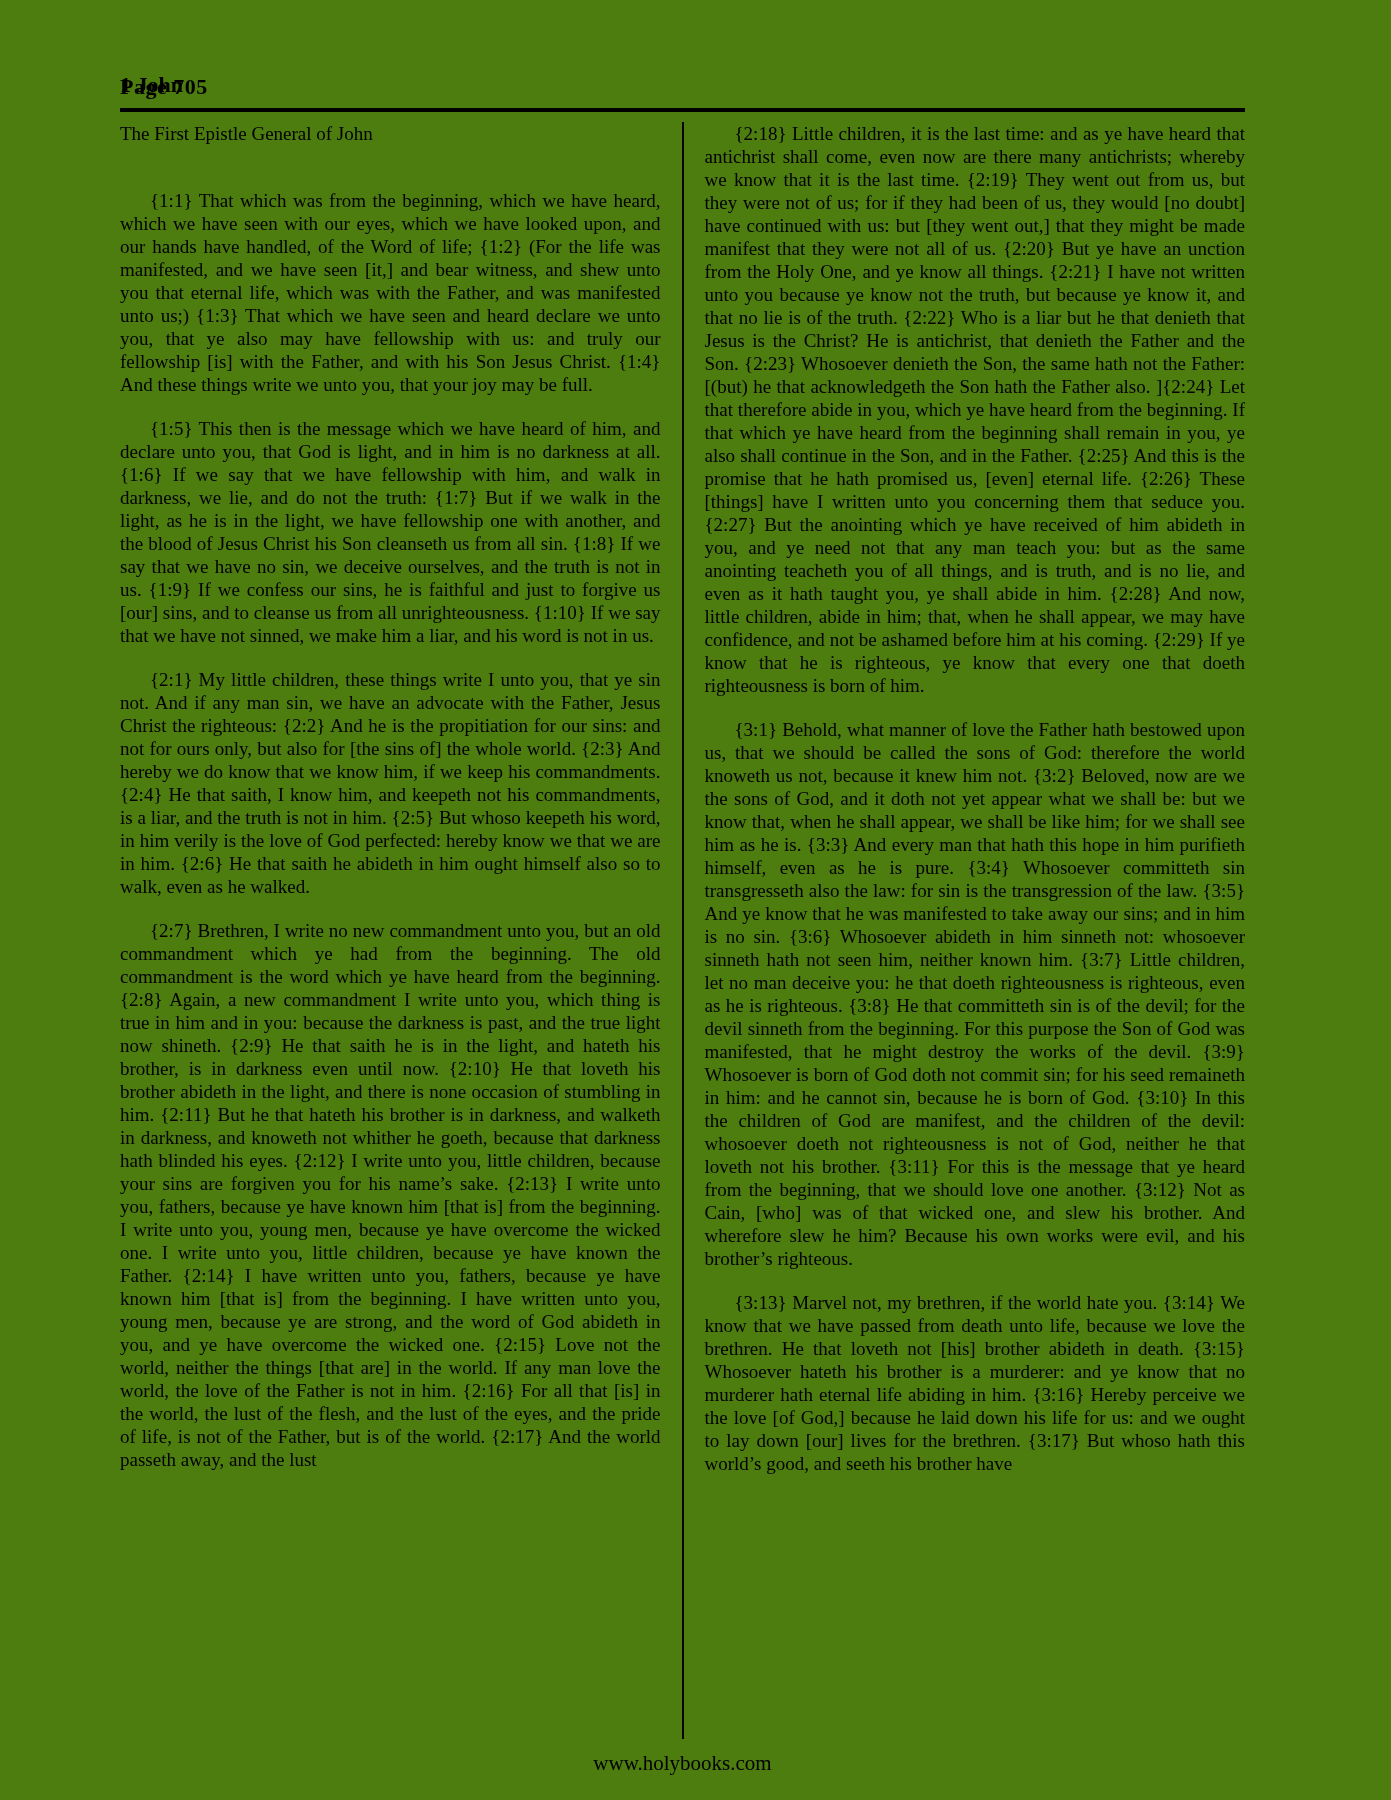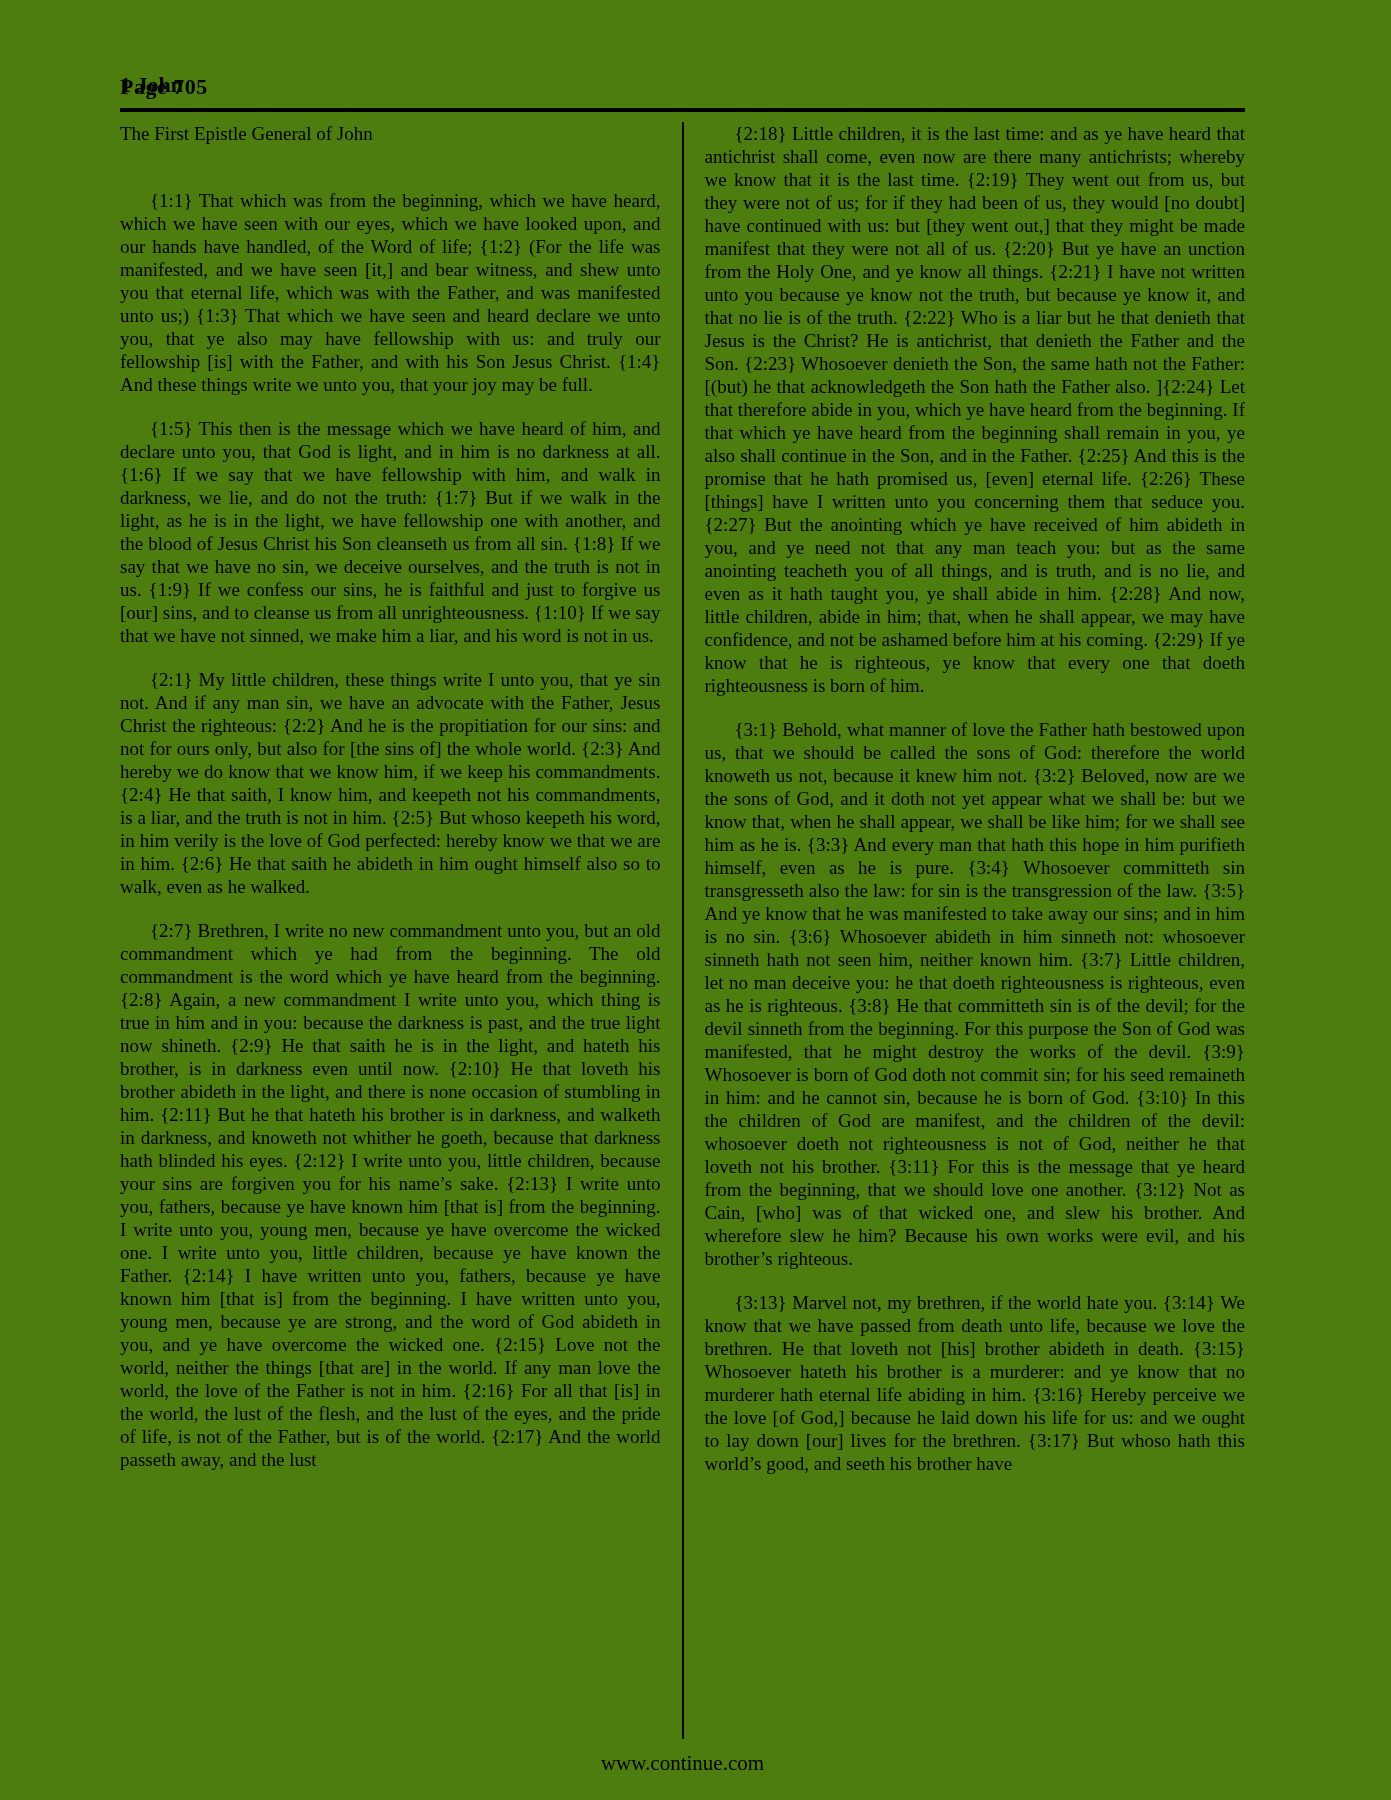--- a/index.html
+++ b/index.html
@@ -109,16 +109,16 @@
 
     <div class="column">
       <p class="verse-para">{2:18} Little children, it is the last time: and as ye have heard that antichrist shall come, even now are there many antichrists; whereby we know that it is the last time. {2:19} They went out from us, but they were not of us; for if they had been of us, they would [no doubt] have continued with us: but [they went out,] that they might be made manifest that they were not all of us. {2:20} But ye have an unction from the Holy One, and ye know all things. {2:21} I have not written unto you because ye know not the truth, but because ye know it, and that no lie is of the truth. {2:22} Who is a liar but he that denieth that Jesus is the Christ? He is antichrist, that denieth the Father and the Son. {2:23} Whosoever denieth the Son, the same hath not the Father: [(but) he that acknowledgeth the Son hath the Father also. ]{2:24} Let that therefore abide in you, which ye have heard from the beginning. If that which ye have heard from the beginning shall remain in you, ye also shall continue in the Son, and in the Father. {2:25} And this is the promise that he hath promised us, [even] eternal life. {2:26} These [things] have I written unto you concerning them that seduce you. {2:27} But the anointing which ye have received of him abideth in you, and ye need not that any man teach you: but as the same anointing teacheth you of all things, and is truth, and is no lie, and even as it hath taught you, ye shall abide in him. {2:28} And now, little children, abide in him; that, when he shall appear, we may have confidence, and not be ashamed before him at his coming. {2:29} If ye know that he is righteous, ye know that every one that doeth righteousness is born of him.</p>
       <p class="verse-para">{3:1} Behold, what manner of love the Father hath bestowed upon us, that we should be called the sons of God: therefore the world knoweth us not, because it knew him not. {3:2} Beloved, now are we the sons of God, and it doth not yet appear what we shall be: but we know that, when he shall appear, we shall be like him; for we shall see him as he is. {3:3} And every man that hath this hope in him purifieth himself, even as he is pure. {3:4} Whosoever committeth sin transgresseth also the law: for sin is the transgression of the law. {3:5} And ye know that he was manifested to take away our sins; and in him is no sin. {3:6} Whosoever abideth in him sinneth not: whosoever sinneth hath not seen him, neither known him. {3:7} Little children, let no man deceive you: he that doeth righteousness is righteous, even as he is righteous. {3:8} He that committeth sin is of the devil; for the devil sinneth from the beginning. For this purpose the Son of God was manifested, that he might destroy the works of the devil. {3:9} Whosoever is born of God doth not commit sin; for his seed remaineth in him: and he cannot sin, because he is born of God. {3:10} In this the children of God are manifest, and the children of the devil: whosoever doeth not righteousness is not of God, neither he that loveth not his brother. {3:11} For this is the message that ye heard from the beginning, that we should love one another. {3:12} Not as Cain, [who] was of that wicked one, and slew his brother. And wherefore slew he him? Because his own works were evil, and his brother’s righteous.</p>
       <p class="verse-para">{3:13} Marvel not, my brethren, if the world hate you. {3:14} We know that we have passed from death unto life, because we love the brethren. He that loveth not [his] brother abideth in death. {3:15} Whosoever hateth his brother is a murderer: and ye know that no murderer hath eternal life abiding in him. {3:16} Hereby perceive we the love [of God,] because he laid down his life for us: and we ought to lay down [our] lives for the brethren. {3:17} But whoso hath this world’s good, and seeth his brother have</p>
     </div>
 
   </main>
 
   <footer class="page-footer">
-    <span>www.continue.com</span>
+    <span>www.holybooks.com</span>
   </footer>
 
 </div>
 
 </body></html>

